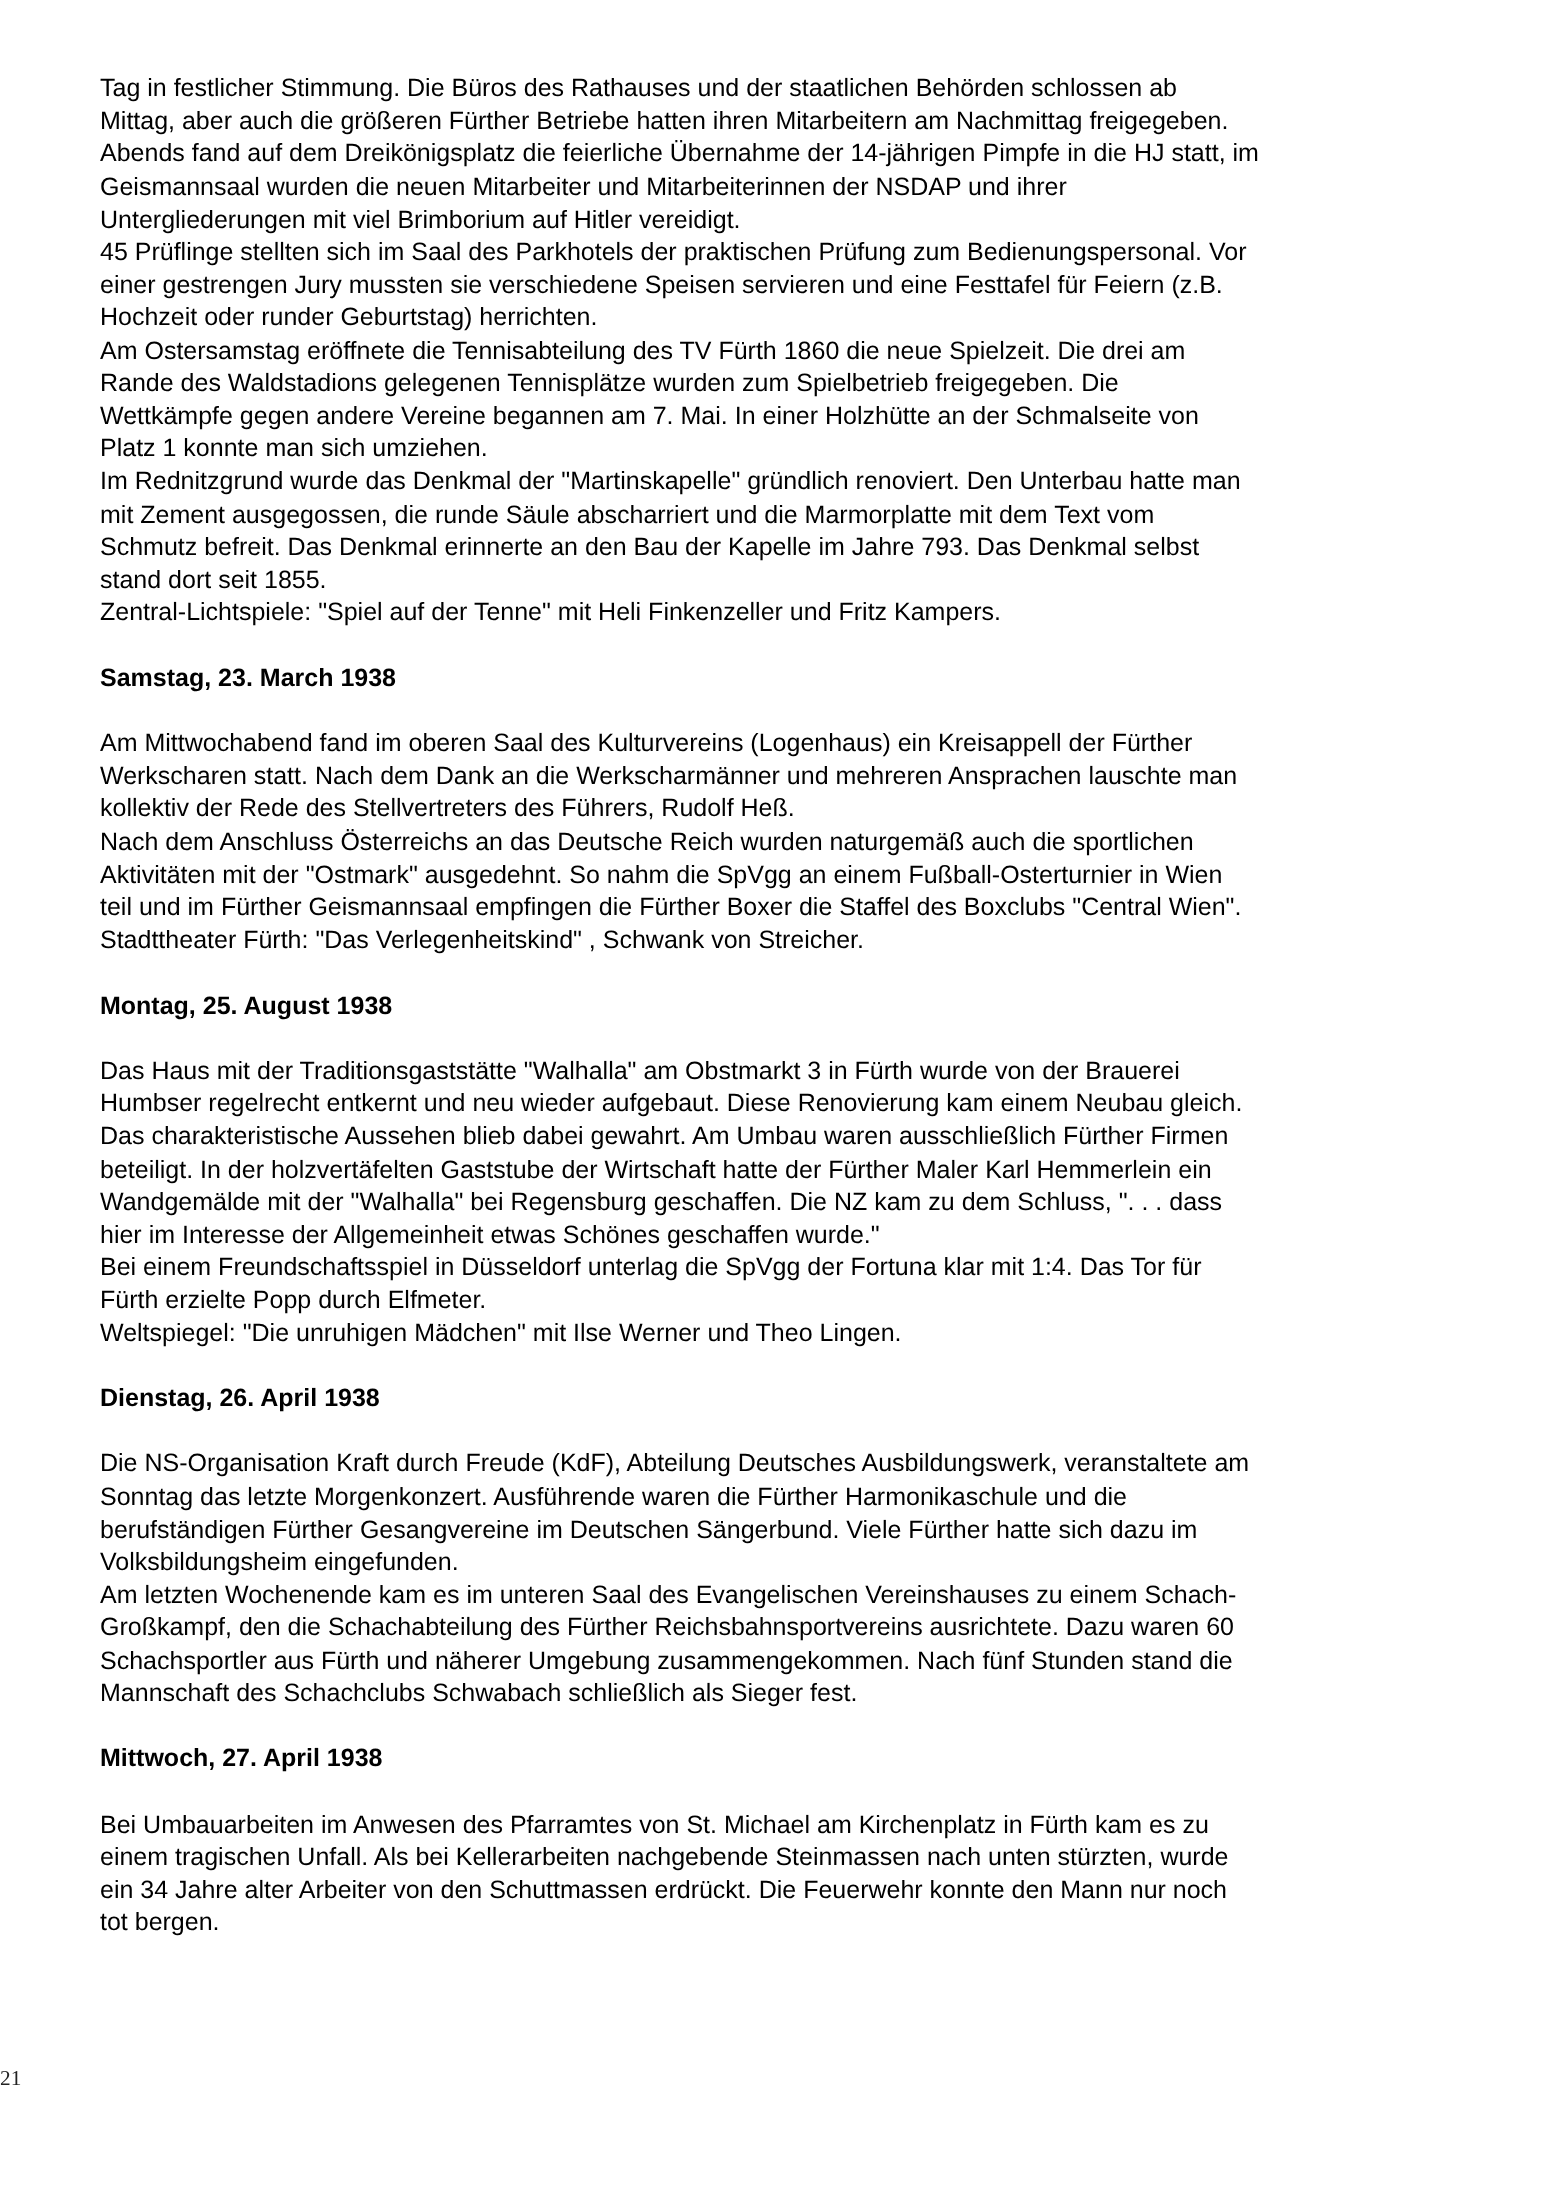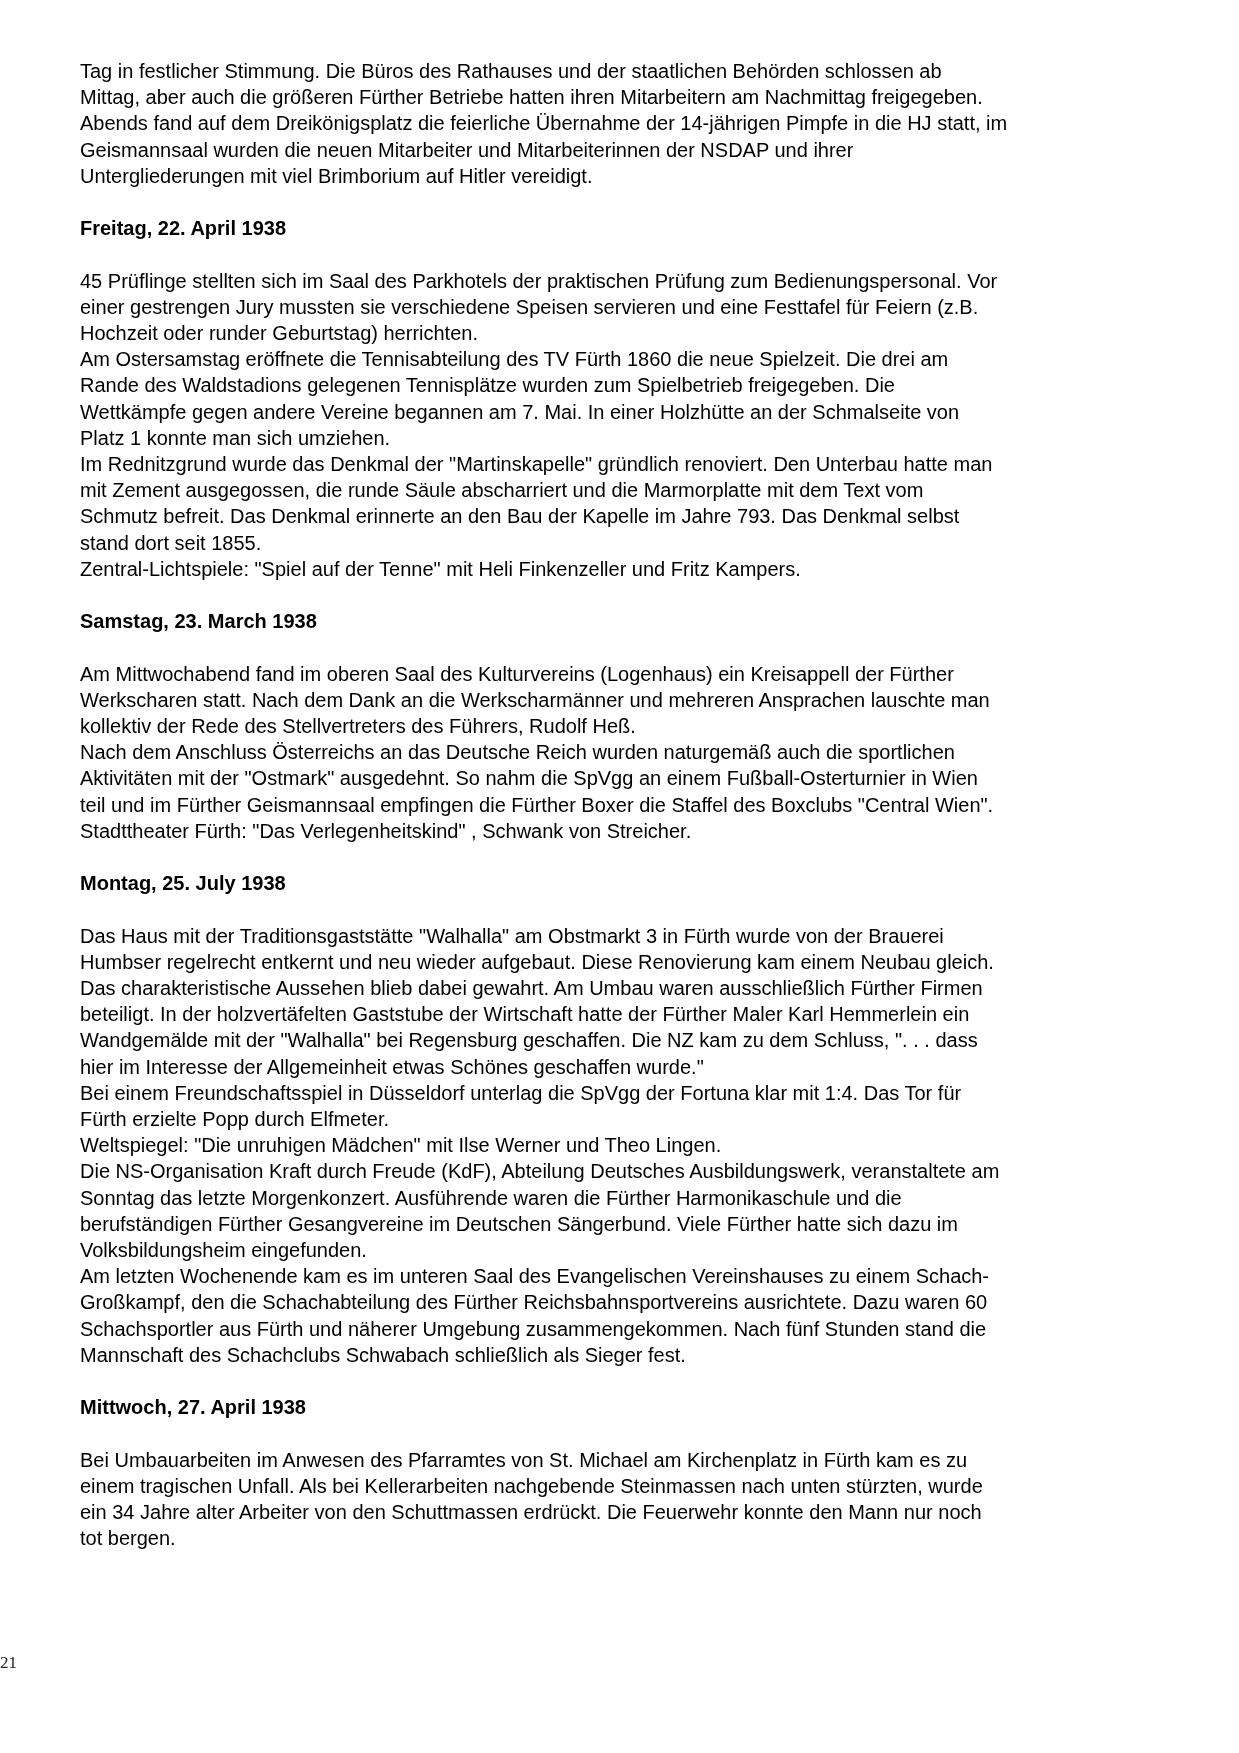--- a/index.html
+++ b/index.html
@@ -54,21 +54,20 @@
 
 <div class="page">
   <div class="content">
 
     <p class="para">Tag in festlicher Stimmung. Die Büros des Rathauses und der staatlichen Behörden schlossen ab
 Mittag, aber auch die größeren Fürther Betriebe hatten ihren Mitarbeitern am Nachmittag freigegeben.
 Abends fand auf dem Dreikönigsplatz die feierliche Übernahme der 14-jährigen Pimpfe in die HJ statt, im
 Geismannsaal wurden die neuen Mitarbeiter und Mitarbeiterinnen der NSDAP und ihrer
 Untergliederungen mit viel Brimborium auf Hitler vereidigt.</p>
 
-    <h2 class="entry-heading">Freitag, 22. April 1938</h2>
     <p class="para">45 Prüflinge stellten sich im Saal des Parkhotels der praktischen Prüfung zum Bedienungspersonal. Vor
 einer gestrengen Jury mussten sie verschiedene Speisen servieren und eine Festtafel für Feiern (z.B.
 Hochzeit oder runder Geburtstag) herrichten.
 Am Ostersamstag eröffnete die Tennisabteilung des TV Fürth 1860 die neue Spielzeit. Die drei am
 Rande des Waldstadions gelegenen Tennisplätze wurden zum Spielbetrieb freigegeben. Die
 Wettkämpfe gegen andere Vereine begannen am 7. Mai. In einer Holzhütte an der Schmalseite von
 Platz 1 konnte man sich umziehen.
 Im Rednitzgrund wurde das Denkmal der "Martinskapelle" gründlich renoviert. Den Unterbau hatte man
 mit Zement ausgegossen, die runde Säule abscharriert und die Marmorplatte mit dem Text vom
 Schmutz befreit. Das Denkmal erinnerte an den Bau der Kapelle im Jahre 793. Das Denkmal selbst
@@ -77,31 +76,32 @@
 
     <h2 class="entry-heading">Samstag, 23. March 1938</h2>
     <p class="para">Am Mittwochabend fand im oberen Saal des Kulturvereins (Logenhaus) ein Kreisappell der Fürther
 Werkscharen statt. Nach dem Dank an die Werkscharmänner und mehreren Ansprachen lauschte man
 kollektiv der Rede des Stellvertreters des Führers, Rudolf Heß.
 Nach dem Anschluss Österreichs an das Deutsche Reich wurden naturgemäß auch die sportlichen
 Aktivitäten mit der "Ostmark" ausgedehnt. So nahm die SpVgg an einem Fußball-Osterturnier in Wien
 teil und im Fürther Geismannsaal empfingen die Fürther Boxer die Staffel des Boxclubs "Central Wien".
 Stadttheater Fürth: "Das Verlegenheitskind" , Schwank von Streicher.</p>
 
-    <h2 class="entry-heading">Montag, 25. July 1938</h2>
+    <h2 class="entry-heading">Montag, 25. August 1938</h2>
     <p class="para">Das Haus mit der Traditionsgaststätte "Walhalla" am Obstmarkt 3 in Fürth wurde von der Brauerei
 Humbser regelrecht entkernt und neu wieder aufgebaut. Diese Renovierung kam einem Neubau gleich.
 Das charakteristische Aussehen blieb dabei gewahrt. Am Umbau waren ausschließlich Fürther Firmen
 beteiligt. In der holzvertäfelten Gaststube der Wirtschaft hatte der Fürther Maler Karl Hemmerlein ein
 Wandgemälde mit der "Walhalla" bei Regensburg geschaffen. Die NZ kam zu dem Schluss, ". . . dass
 hier im Interesse der Allgemeinheit etwas Schönes geschaffen wurde."
 Bei einem Freundschaftsspiel in Düsseldorf unterlag die SpVgg der Fortuna klar mit 1:4. Das Tor für
 Fürth erzielte Popp durch Elfmeter.
 Weltspiegel: "Die unruhigen Mädchen" mit Ilse Werner und Theo Lingen.</p>
 
+    <h2 class="entry-heading">Dienstag, 26. April 1938</h2>
     <p class="para">Die NS-Organisation Kraft durch Freude (KdF), Abteilung Deutsches Ausbildungswerk, veranstaltete am
 Sonntag das letzte Morgenkonzert. Ausführende waren die Fürther Harmonikaschule und die
 berufständigen Fürther Gesangvereine im Deutschen Sängerbund. Viele Fürther hatte sich dazu im
 Volksbildungsheim eingefunden.
 Am letzten Wochenende kam es im unteren Saal des Evangelischen Vereinshauses zu einem Schach-
 Großkampf, den die Schachabteilung des Fürther Reichsbahnsportvereins ausrichtete. Dazu waren 60
 Schachsportler aus Fürth und näherer Umgebung zusammengekommen. Nach fünf Stunden stand die
 Mannschaft des Schachclubs Schwabach schließlich als Sieger fest.</p>
 
     <h2 class="entry-heading">Mittwoch, 27. April 1938</h2>

